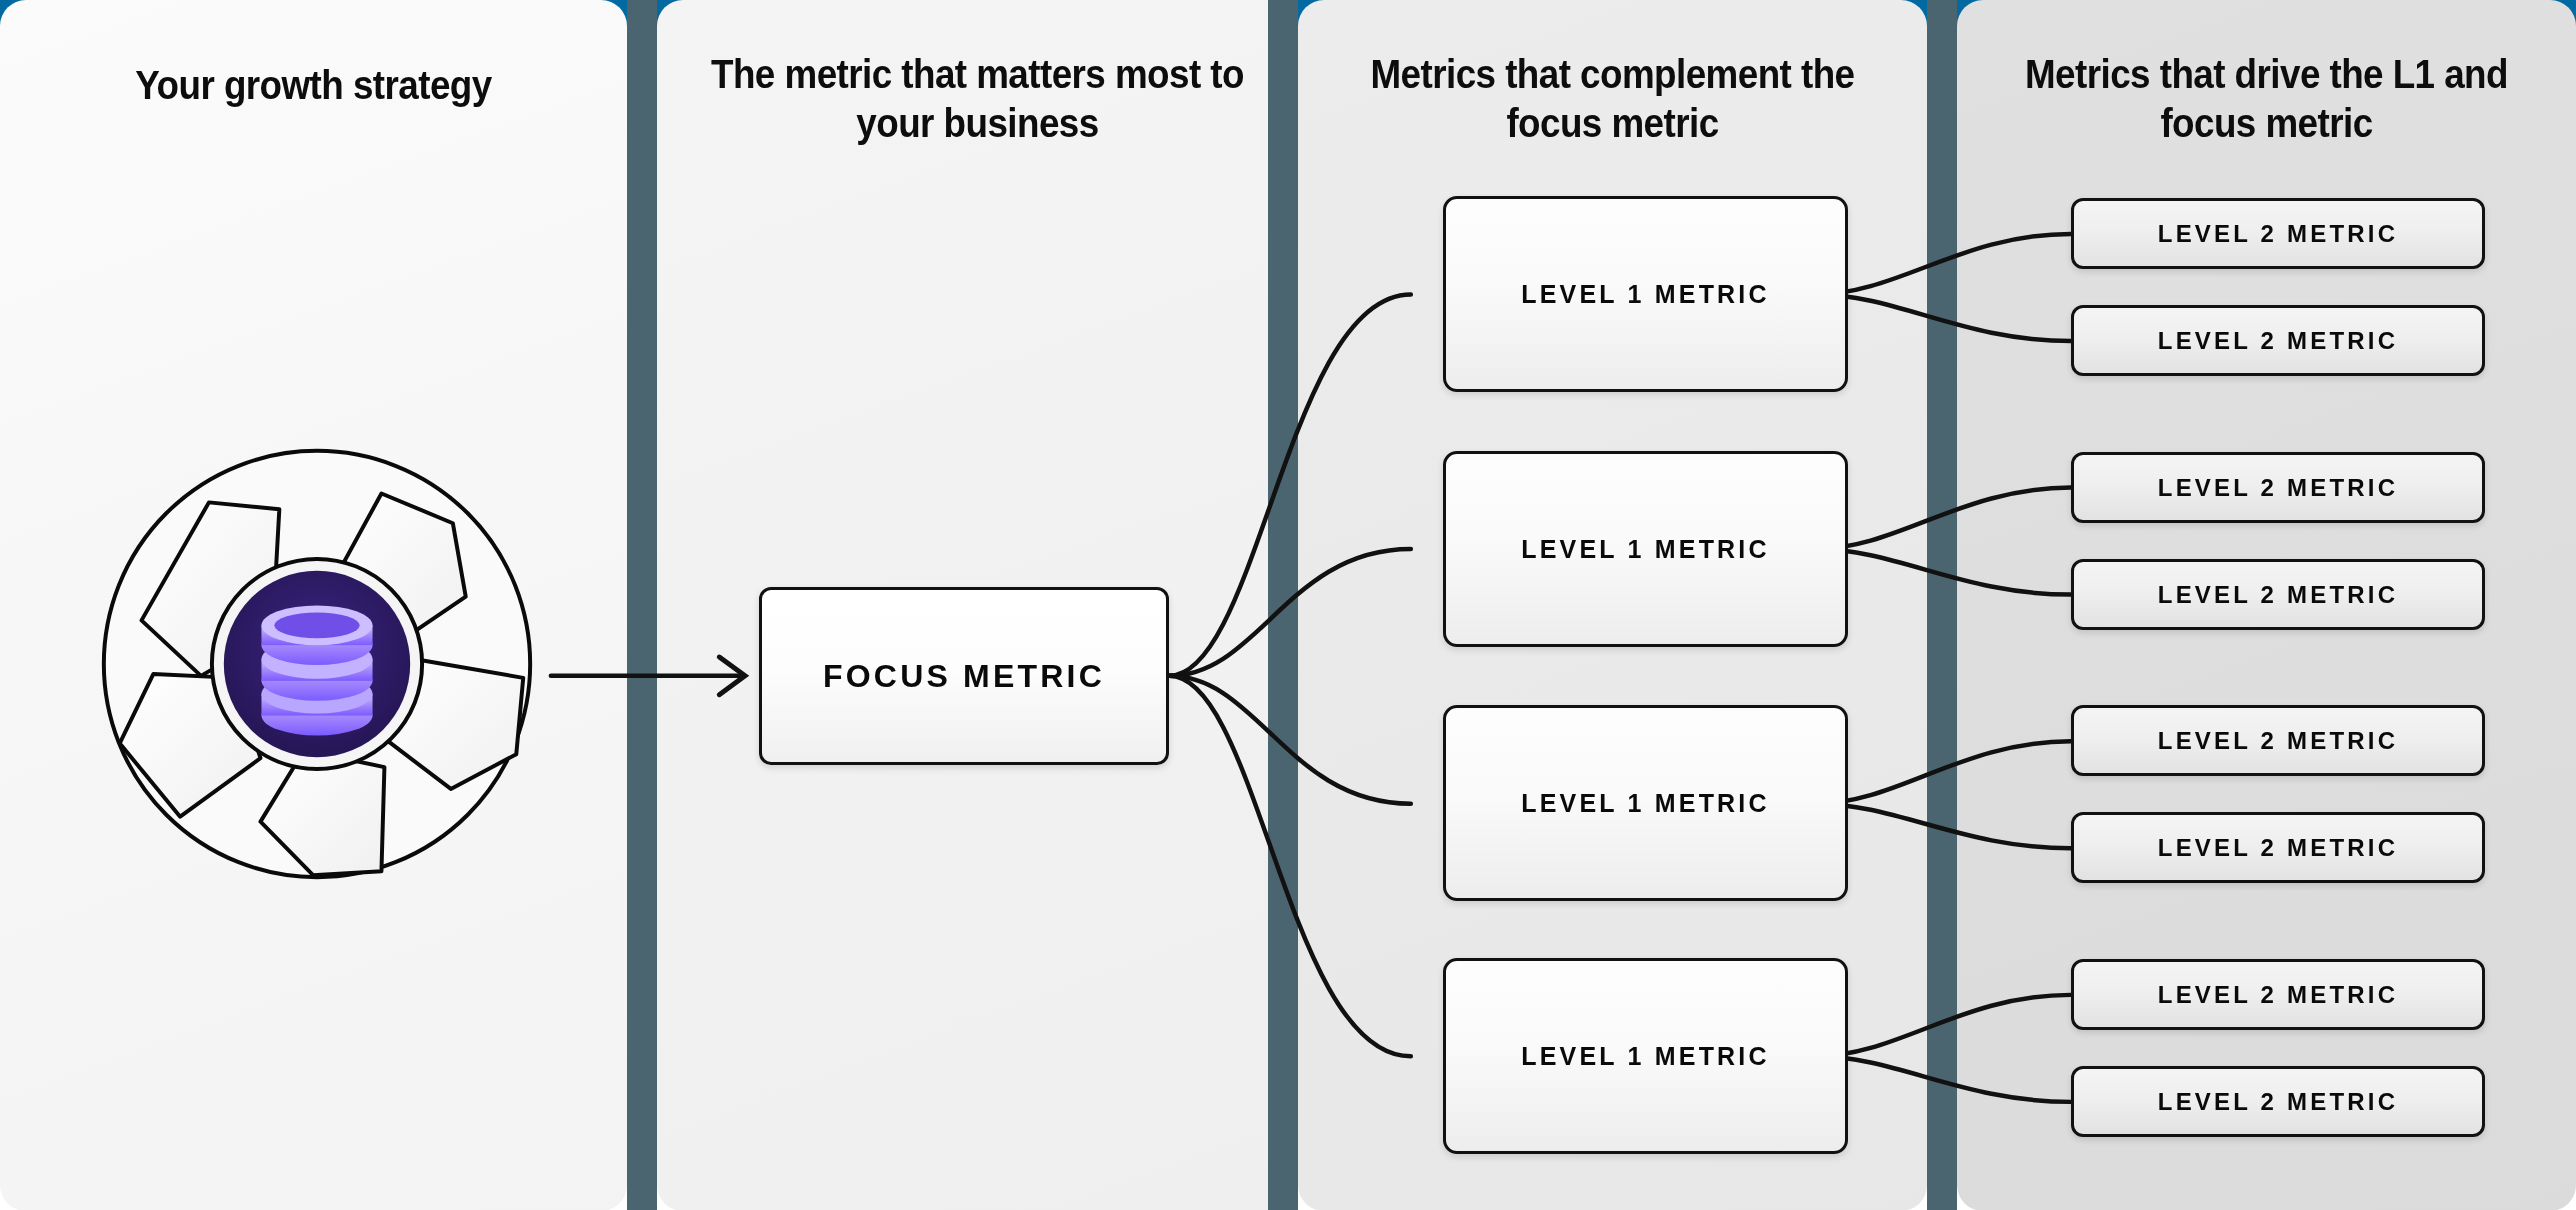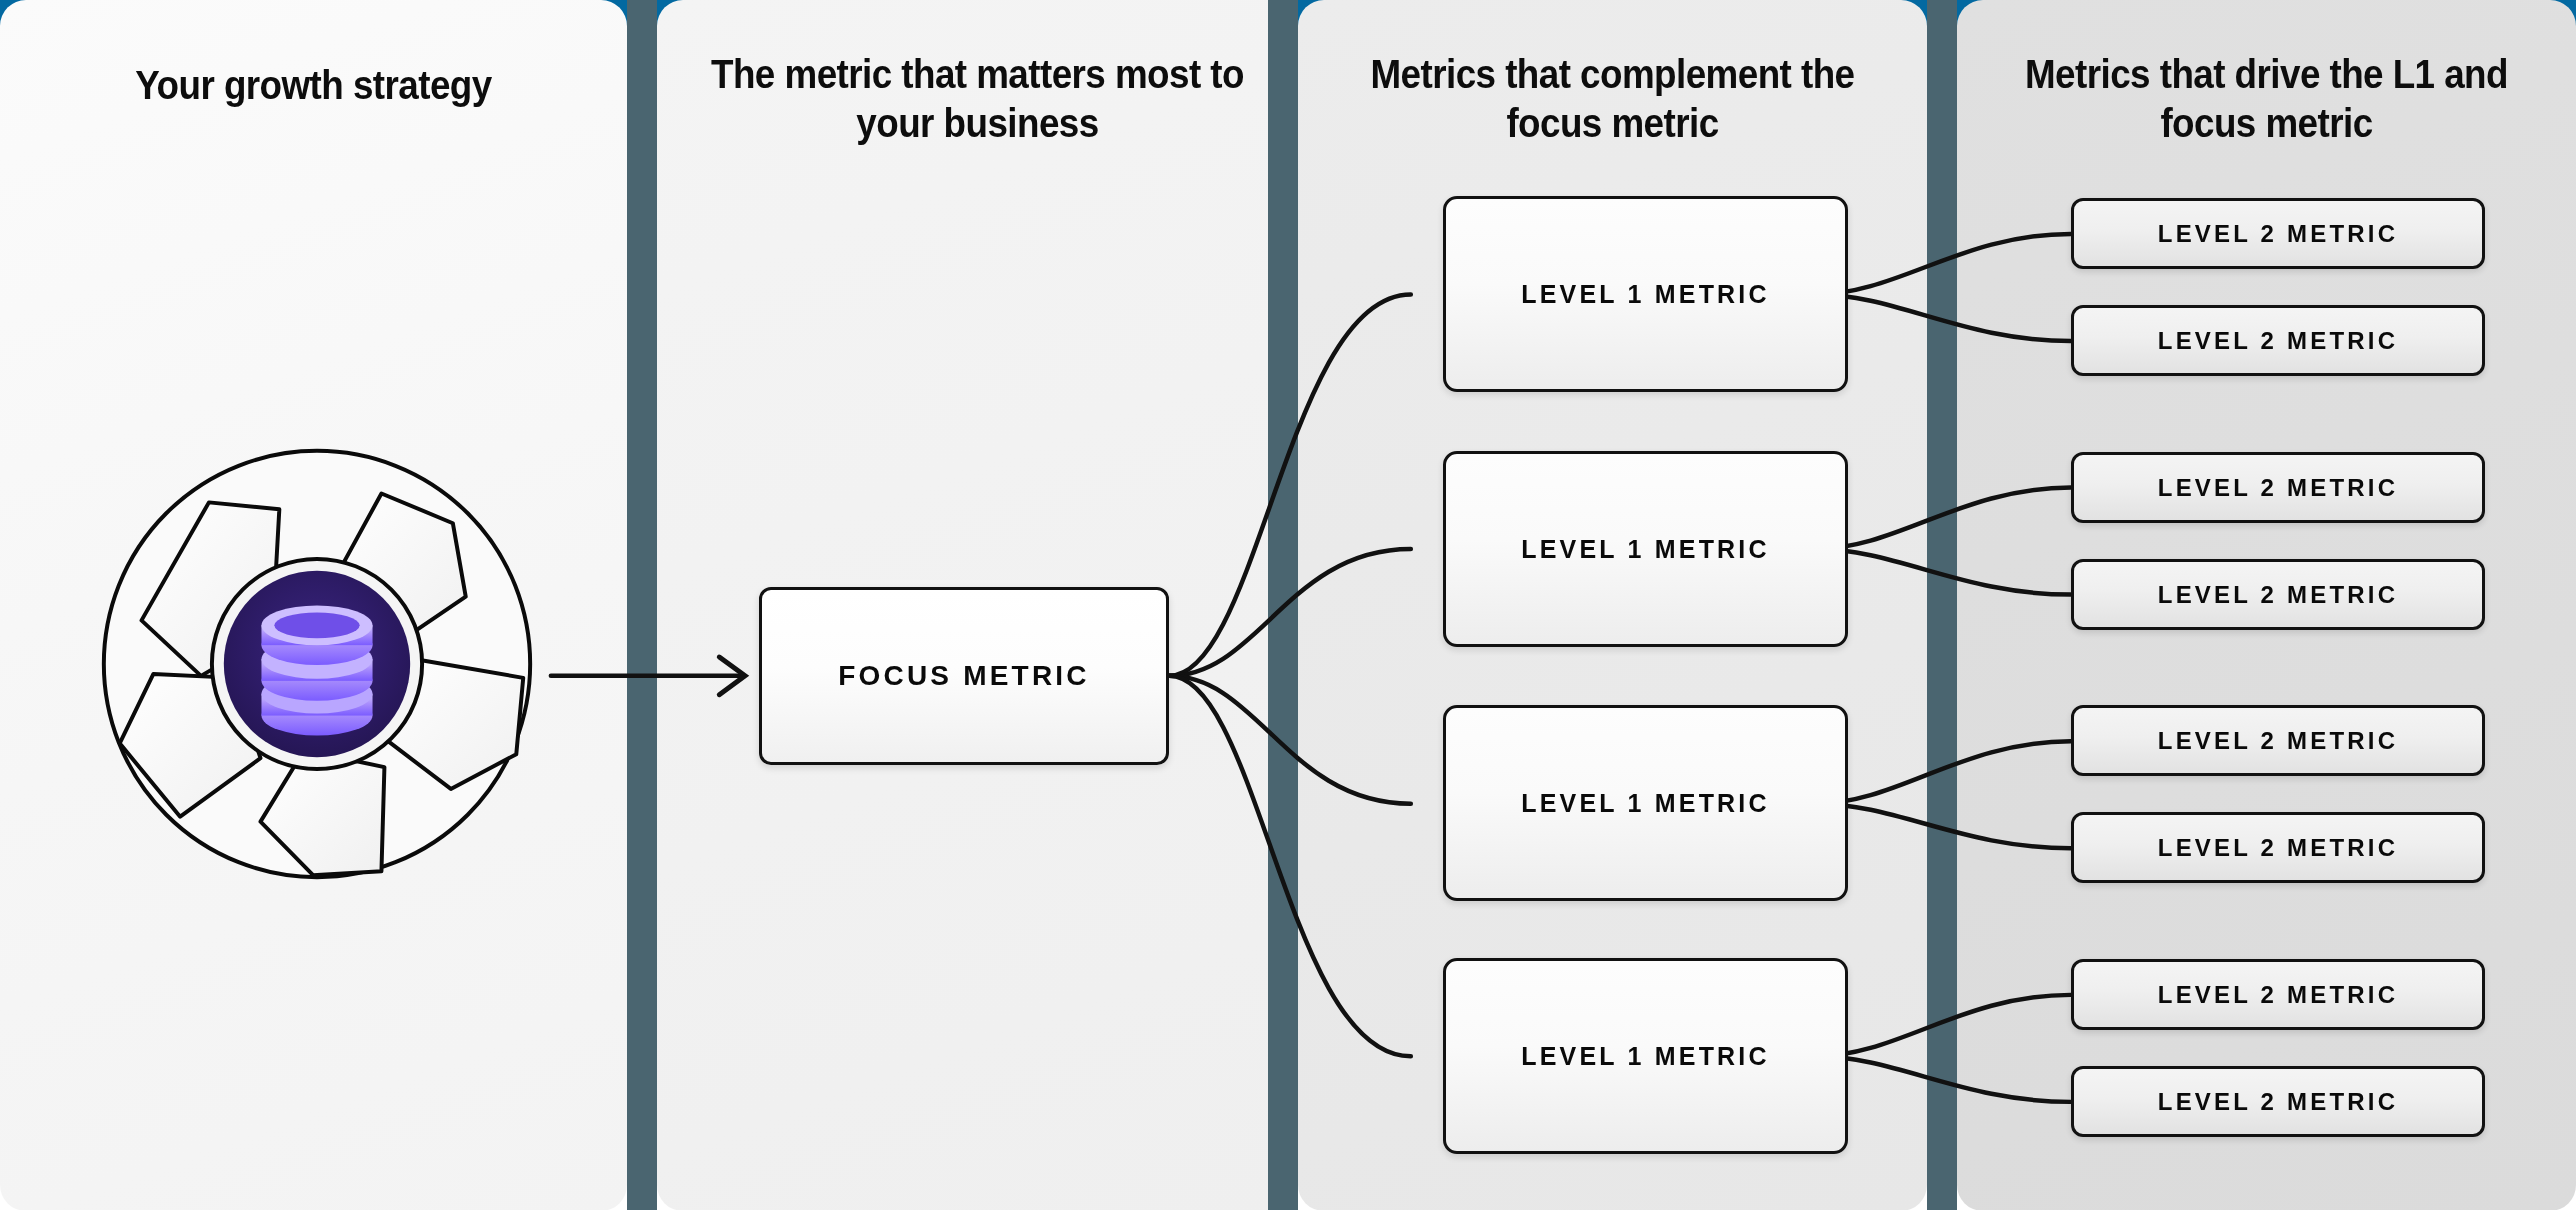--- a/index.html
+++ b/index.html
@@ -109,21 +109,21 @@
     font-family: "Liberation Sans", sans-serif;
     text-align: right;
   }
 
   .node-focus {
     left: 759px;
     top: 587px;
     width: 410px;
     height: 178px;
     border-radius: 12px;
-    font-size: 28px;
+    font-size: 32px;
     background: linear-gradient(180deg, #ffffff 0%, #fdfdfd 45%, #f0f0f0 100%);
     box-shadow: 0 3px 7px rgba(0,0,0,0.13);
   }
 
   .node-l1 {
     left: 1411px;
     width: 405px;
     height: 196px;
     border-radius: 14px;
     font-size: 25px;

